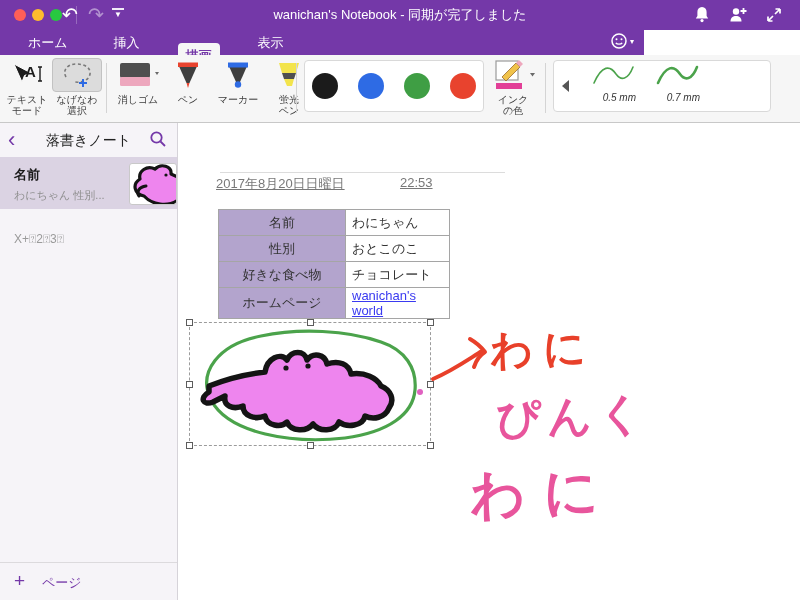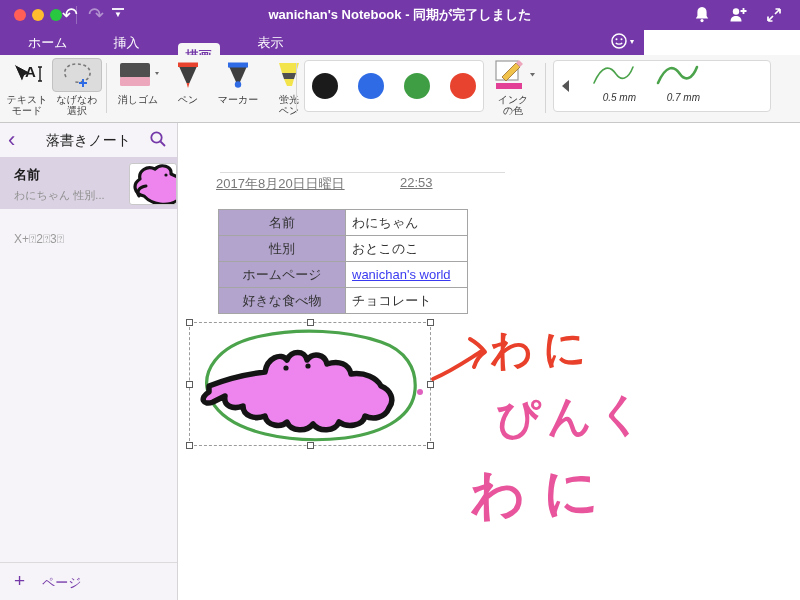--- a/index.html
+++ b/index.html
@@ -11,21 +11,21 @@
   .titlebar { position:absolute; left:0; top:0; width:800px; height:30px; background:#7438A8; }
   .traffic { position:absolute; top:9px; width:12px; height:12px; border-radius:50%; }
   .t-close { left:14px; background:#ff5f57; }
   .t-min   { left:32px; background:#febc2e; }
   .t-zoom  { left:50px; background:#28c840; }
   .tb-sep { position:absolute; left:76px; top:6px; width:1px; height:18px; background:rgba(255,255,255,.25); }
   .undo, .redo { position:absolute; top:2px; color:#fff; font-size:19px; line-height:26px; }
   .undo { left:62px; }
   .redo { left:88px; opacity:.45; }
   .ribbon-collapse { position:absolute; left:112px; top:8px; width:12px; color:#fff; font-size:8px; text-align:center; border-top:2px solid rgba(255,255,255,.9); padding-top:1px; line-height:8px; }
-  .win-title { position:absolute; left:0; right:0; top:0; height:30px; line-height:30px; text-align:center; color:#fff; font-size:13px; font-weight:bold; }
+  .win-title { position:absolute; left:0; right:0; top:0; height:30px; line-height:30px; text-align:center; color:#fff; font-size:13px; font-weight:normal; }
   .tb-right-icon { position:absolute; top:5px; width:20px; height:20px; }
 
   
   .tabrow { position:absolute; left:0; top:30px; width:644px; height:25px; background:#7438A8; }
   .tabs { position:absolute; left:20px; top:0; height:25px; display:flex; gap:30px; }
   .tab { color:#fff; font-size:13px; line-height:25px; padding:0 8px; cursor:default; }
   .tab.active { background:#f6f6f6; color:#7438A8; border-radius:4px 4px 0 0; font-weight:bold;margin-top:13px; }
   .feedback { position:absolute; right:10px; top:2px; color:#fff; display:flex; align-items:center; gap:2px; }
 
   
@@ -60,21 +60,21 @@
 
   
   .canvas { position:absolute; left:178px; top:123px; width:622px; height:477px; background:#fff; overflow:hidden; }
   .title-underline { position:absolute; left:42px; top:49px; width:285px; height:1px; background:#dcdcdc; }
   .page-date, .page-time { position:absolute; top:52px; font-size:13px; color:#787878;text-decoration:underline; }
   .page-date { left:38px; }
   .page-time { left:222px; }
   .info-table { position:absolute; left:40px; top:86px; border-collapse:collapse; font-size:13px; color:#333; }
   .info-table td { border:1px solid #a5a5a5; height:26px; }
   .info-table td.hd { width:127px; background:#b3a4cd; text-align:center; padding:0 4px; }
-  .info-table td.val { width:122px; background:#fff; padding:0 6px; }
+  .info-table td.val { width:104px; background:#fff; padding:0 6px; }
   .page-link { color:#3a3af0; text-decoration:underline; }
   .selbox { position:absolute; left:11px; top:199px; width:242px; height:124px; border:1px dashed #9b9b9b; }
   .handle { position:absolute; width:7px; height:7px; background:#fff; border:1px solid #5c5c5c; }
   .drawing-svg { position:absolute; left:11px; top:199px; }
   .arrow-svg { position:absolute; left:250px; top:206px; }
   .ink-text { position:absolute; font-weight:bold; white-space:nowrap; transform:rotate(-2deg); }
   .ink-red1  { left:312px; top:198px; font-size:42px; letter-spacing:10px; }
   .ink-pink1 { left:318px; top:264px; font-size:44px; letter-spacing:6px; }
   .ink-pink2 { left:292px; top:334px; font-size:54px; letter-spacing:18px; }
 </style>
@@ -289,26 +289,26 @@
       <tbody>
           <tr>
         <td class="hd">名前</td>
         <td class="val">わにちゃん</td>
       </tr>
       <tr>
         <td class="hd">性別</td>
         <td class="val">おとこのこ</td>
       </tr>
       <tr>
+        <td class="hd">好きな食べ物</td>
+        <td class="val">チョコレート</td>
+      </tr>
+      <tr>
         <td class="hd">ホームページ</td>
         <td class="val"><span class="page-link">wanichan's world</span></td>
-      </tr>
-      <tr>
-        <td class="hd">好きな食べ物</td>
-        <td class="val">チョコレート</td>
       </tr>
     </tbody>
       </table>
 
     <div class="selbox">
       <span class="handle" style="left:-4px;top:-4px"></span>
       <span class="handle" style="left:117px;top:-4px"></span>
       <span class="handle" style="right:-4px;top:-4px"></span>
       <span class="handle" style="left:-4px;top:58px"></span>
       <span class="handle" style="right:-4px;top:58px"></span>

